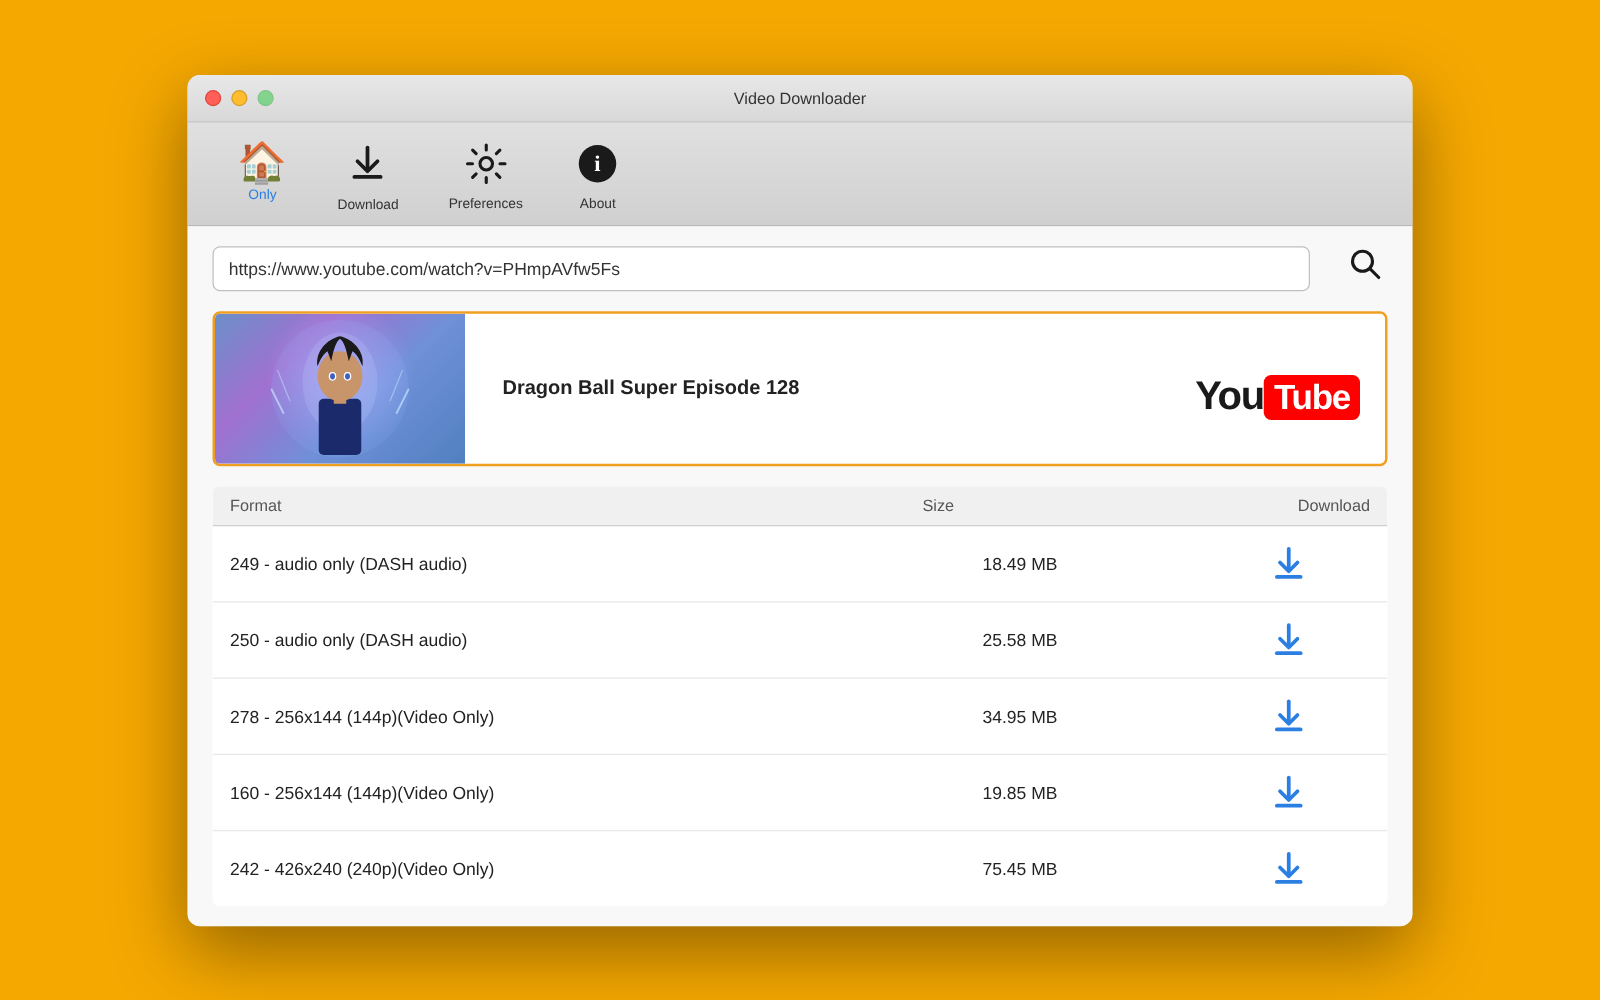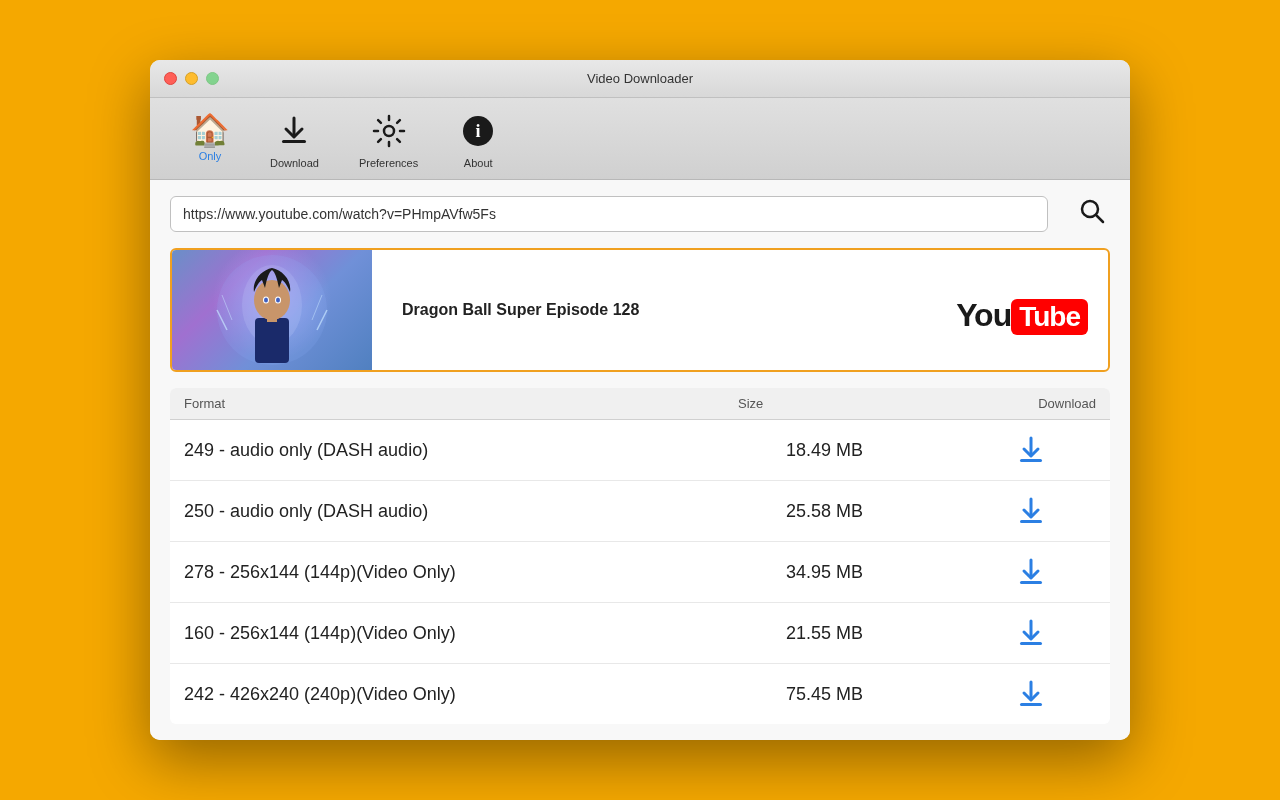--- a/index.html
+++ b/index.html
@@ -182,21 +182,21 @@
     .table-header-cell.right { text-align: right; }
     .table-row {
       display: grid;
       grid-template-columns: 1fr 180px 130px;
       border-bottom: 1px solid #E8E8E8;
       padding: 14px 14px;
       align-items: center;
     }
     .table-row:last-child { border-bottom: none; }
     .table-cell {
-      font-size: 18px;
+      font-size: 14px;
       color: #222;
     }
     .download-icon {
       display: flex;
       justify-content: center;
       align-items: center;
       color: #2B7FE3;
       font-size: 28px;
       cursor: pointer;
     }
@@ -336,21 +336,21 @@
           <svg width="32" height="32" viewBox="0 0 32 32" fill="none">
               <path d="M16 4 L16 21" stroke="#2B7FE3" stroke-width="3" stroke-linecap="round"></path>
               <path d="M9 15 L16 22 L23 15" stroke="#2B7FE3" stroke-width="3" stroke-linecap="round" stroke-linejoin="round"></path>
               <rect x="5" y="25" width="22" height="3" rx="1.5" fill="#2B7FE3"></rect>
             </svg>
         </div>
       </div>
 
       <div class="table-row">
         <span class="table-cell">160 - 256x144 (144p)(Video Only)</span>
-        <span class="table-cell">21.55 MB</span>
+        <span class="table-cell">19.85 MB</span>
         <div class="download-icon">
           <svg width="32" height="32" viewBox="0 0 32 32" fill="none">
               <path d="M16 4 L16 21" stroke="#2B7FE3" stroke-width="3" stroke-linecap="round"></path>
               <path d="M9 15 L16 22 L23 15" stroke="#2B7FE3" stroke-width="3" stroke-linecap="round" stroke-linejoin="round"></path>
               <rect x="5" y="25" width="22" height="3" rx="1.5" fill="#2B7FE3"></rect>
             </svg>
         </div>
       </div>
 
       <div class="table-row">

